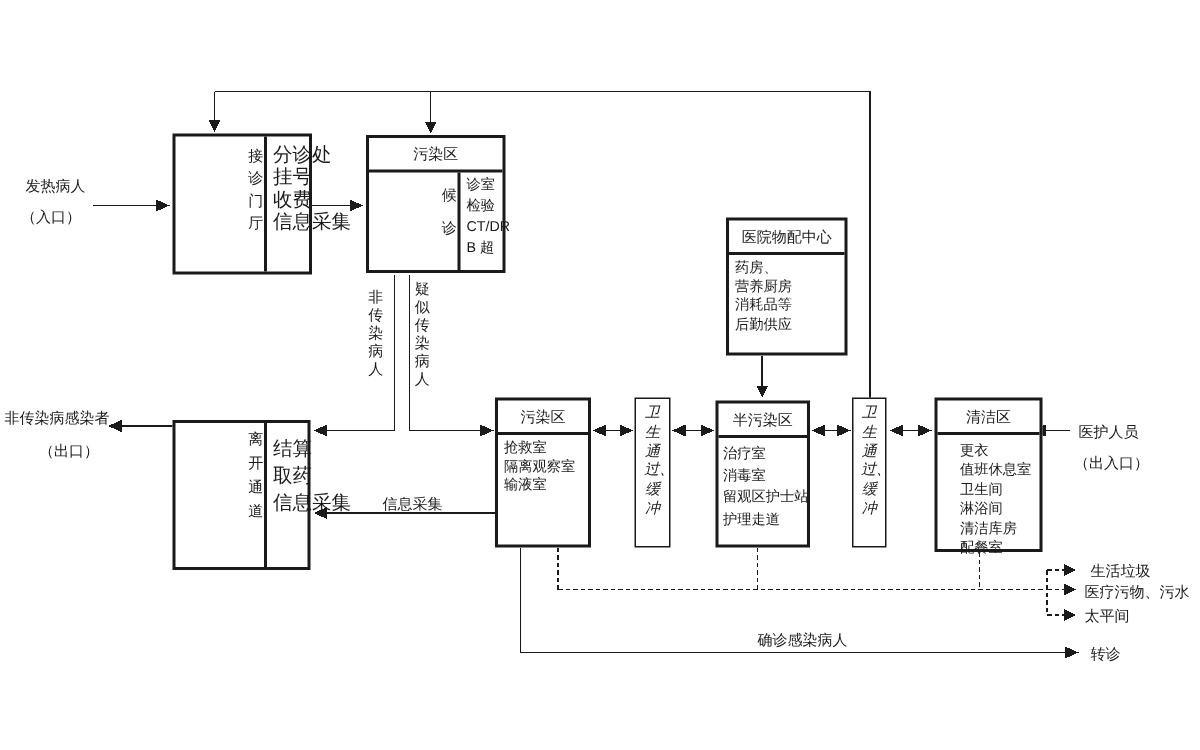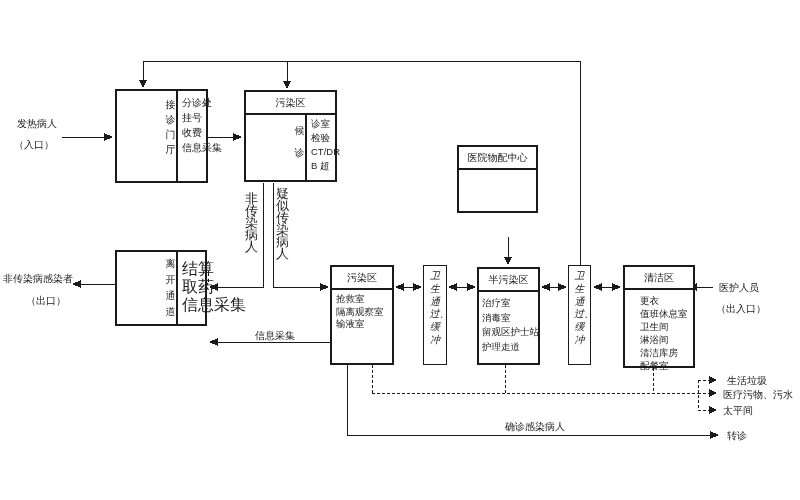--- a/index.html
+++ b/index.html
@@ -8,21 +8,21 @@
   .wires{position:absolute;left:0;top:0;}
   .box{position:absolute;border:2px solid #1a1a1a;background:#fff;box-sizing:border-box;}
   .box.thin{border-width:1px;font-style:italic;}
   .box-header{border-bottom:2px solid #1a1a1a;text-align:center;font-size:10px;padding:4px 0 3px 0;}
   .two{display:flex;height:100%;}
   .two .side{border-right:2px solid #1a1a1a;display:flex;justify-content:flex-end;box-sizing:border-box;margin-left:48px;}
   .vtext{word-break:break-all;font-size:10px;width:11px;text-align:center;}
   .items{font-size:9.5px;padding:3px 1px 0 4px;}
   .items div{white-space:nowrap;}
   .lbl{position:absolute;font-size:10px;white-space:nowrap;}
-  .vlabel{position:absolute;font-size:13px;width:11px;word-break:break-all;line-height:12px;text-align:right;}
+  .vlabel{position:absolute;font-size:10px;width:11px;word-break:break-all;line-height:12px;text-align:center;}
 </style>
 </head>
 <body>
 
 <div class="canvas">
 
   <svg class="wires" width="800" height="500" viewBox="0 0 800 500" stroke="#1a1a1a" stroke-width="1" fill="none" shape-rendering="crispEdges">
 
     <g>
       <line x1="62" y1="137" x2="104" y2="137"></line>
@@ -129,21 +129,21 @@
   <div class="lbl" style="left:727px;top:374px">生活垃圾</div>
   <div class="lbl" style="left:723px;top:388px">医疗污物、污水</div>
   <div class="lbl" style="left:723px;top:404px">太平间</div>
   <div class="lbl" style="left:727px;top:429px">转诊</div>
 
   <div class="box" style="left:115px;top:89px;width:93px;height:94px">
     <div class="two">
       <div class="side" style="width:30px;padding-top:6px">
         <div class="vtext" style="line-height:15px">接诊门厅</div>
       </div>
-      <div class="items" style="font-size:10px;line-height:15px;padding-top:4px">
+      <div class="items" style="font-size:13px;line-height:15px;padding-top:4px">
         <div>分诊处</div>
         <div>挂号</div>
         <div>收费</div>
         <div>信息采集</div>
       </div>
     </div>
   </div>
 
   <div class="box" style="left:244px;top:90px;width:93px;height:92px">
     <div class="box-header">污染区</div>
@@ -153,30 +153,36 @@
       </div>
       <div class="items" style="line-height:14px;padding-top:2px">
         <div>诊室</div>
         <div>检验</div>
         <div>CT/DR</div>
         <div>B 超</div>
       </div>
     </div>
   </div>
 
-  <div class="box" style="left:457px;top:145px;width:81px;height:68px">
+  <div class="box" style="left:484px;top:145px;width:81px;height:92px">
     <div class="box-header">医院物配中心</div>
-  </div>
-
-  <div class="box" style="left:115px;top:250px;width:92px;height:76px">
+    <div class="items" style="line-height:12.5px;padding-top:3px">
+      <div>药房、</div>
+      <div>营养厨房</div>
+      <div>消耗品等</div>
+      <div>后勤供应</div>
+    </div>
+  </div>
+
+  <div class="box" style="left:115px;top:280px;width:92px;height:100px">
     <div class="two">
       <div class="side" style="width:30px;padding-top:4px">
         <div class="vtext" style="line-height:16px">离开通道</div>
       </div>
-      <div class="items" style="font-size:16px;line-height:18px;padding-top:8px">
+      <div class="items" style="font-size:13px;line-height:18px;padding-top:8px">
         <div>结算</div>
         <div>取药</div>
         <div>信息采集</div>
       </div>
     </div>
   </div>
 
   <div class="box" style="left:330px;top:265px;width:64px;height:100px">
     <div class="box-header">污染区</div>
     <div class="items" style="line-height:12.5px;padding-top:3px">

